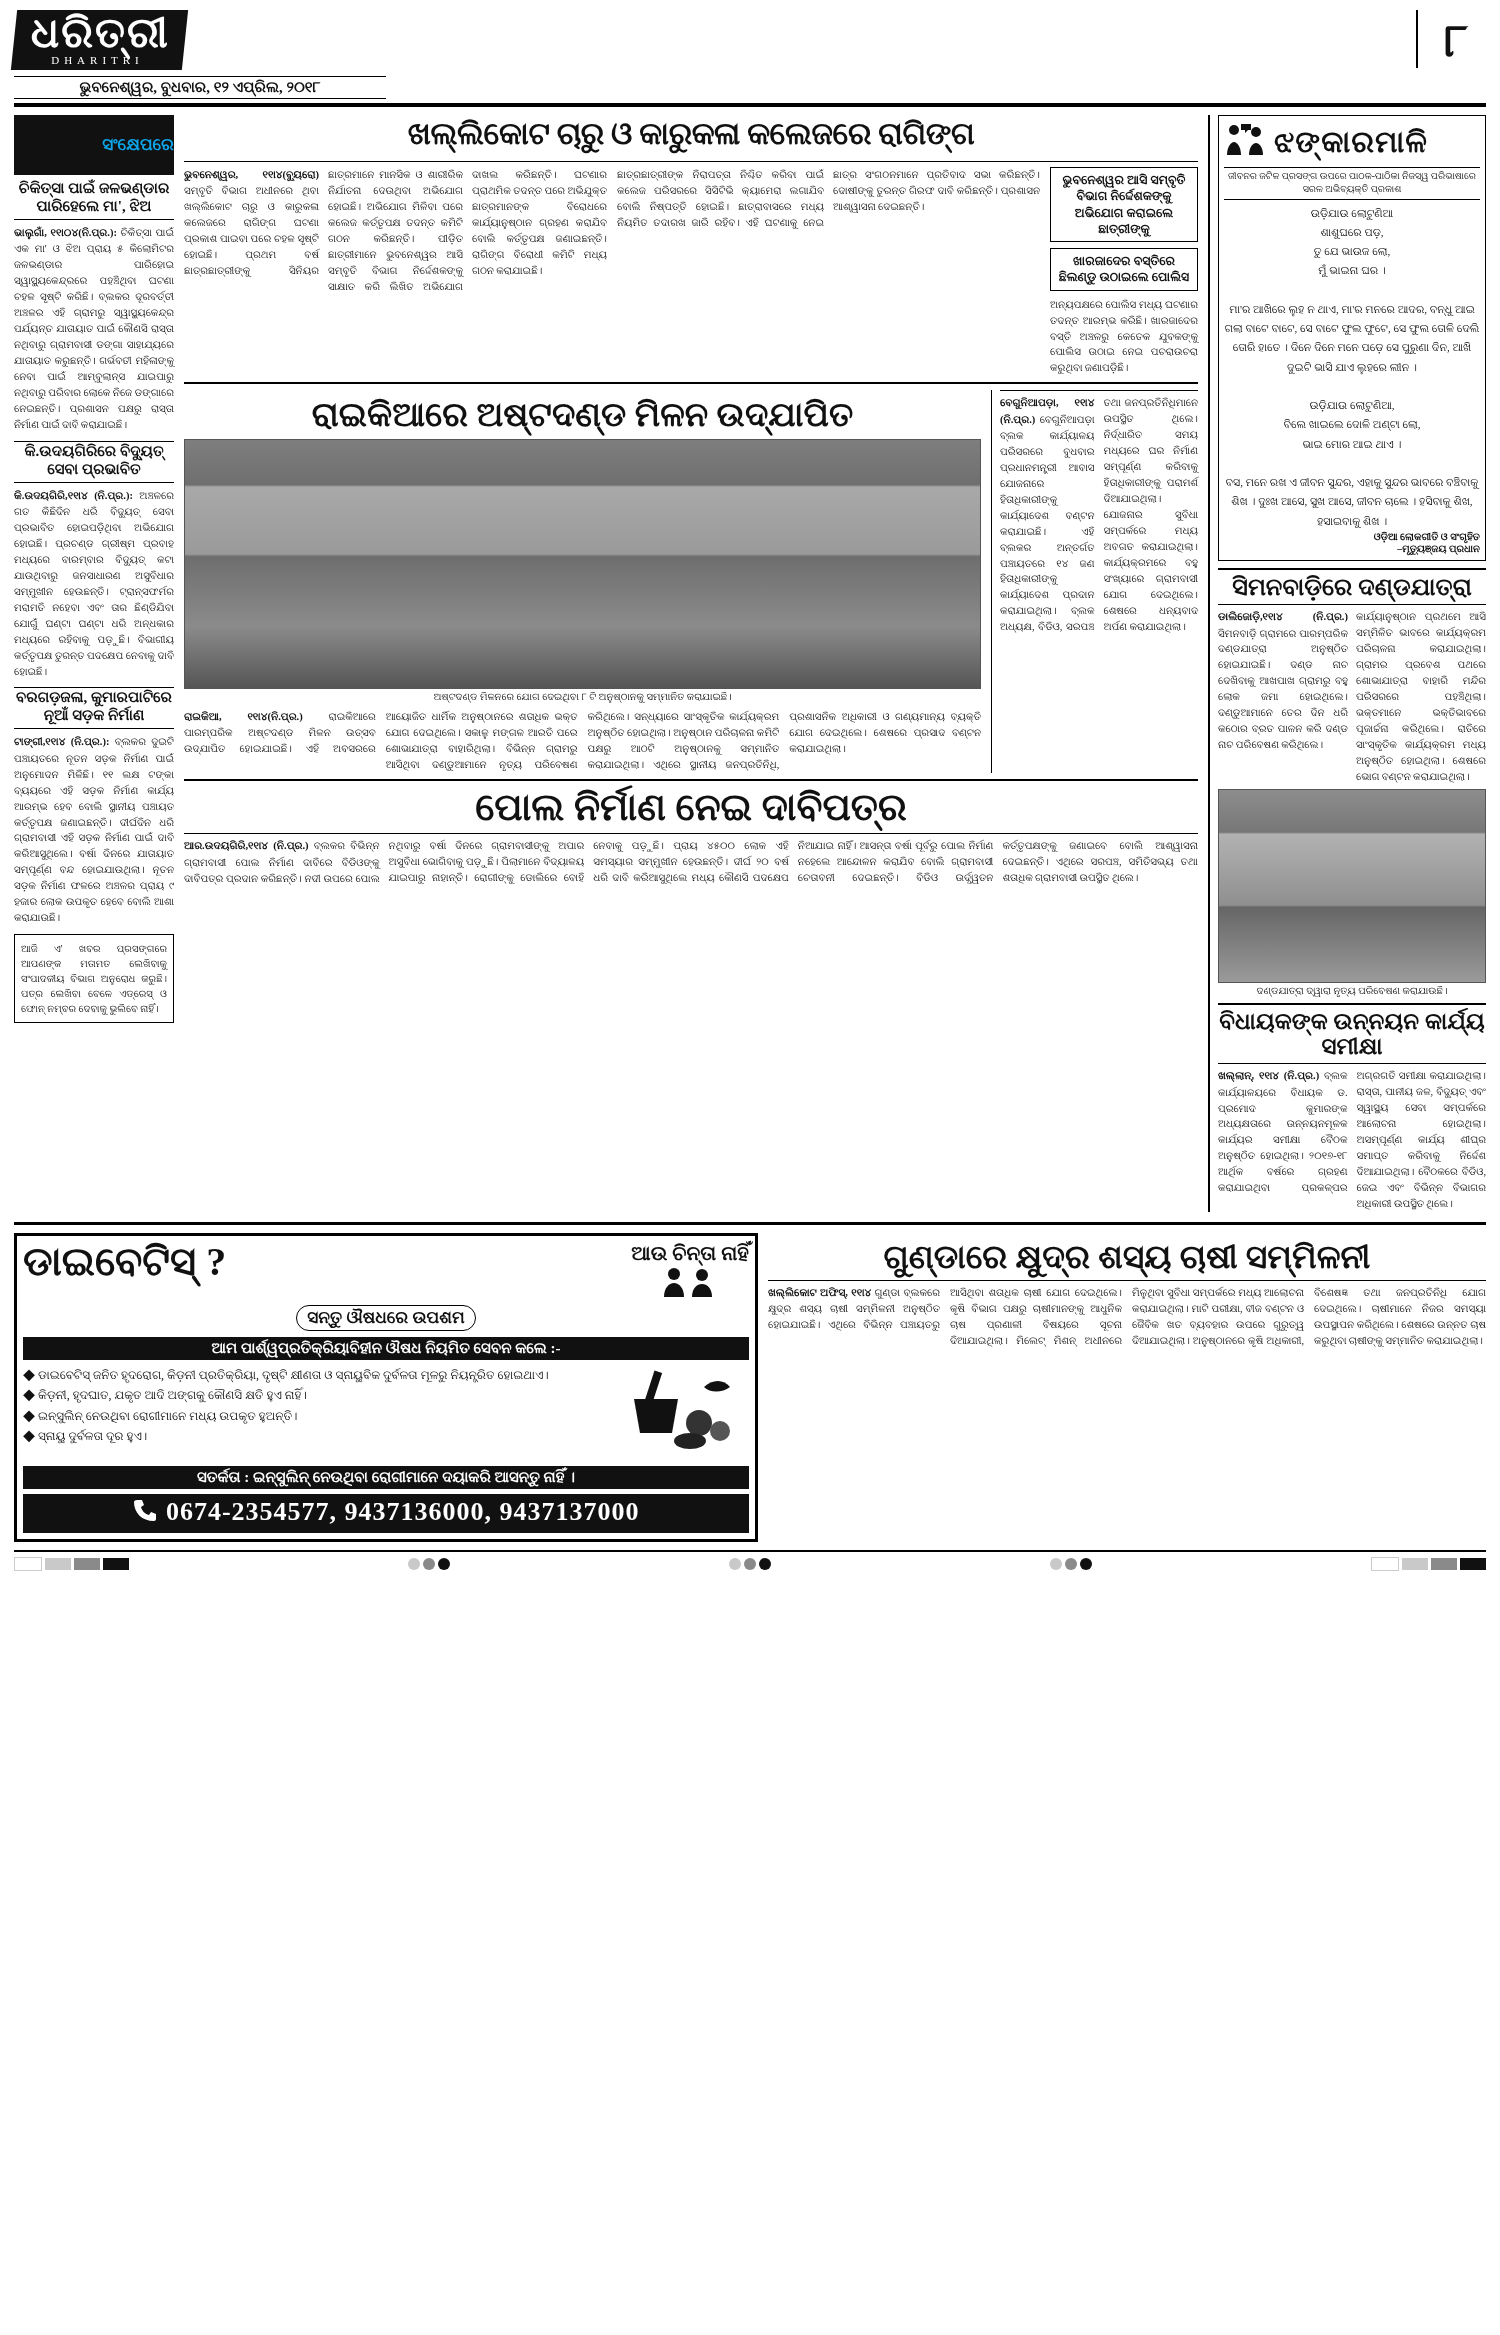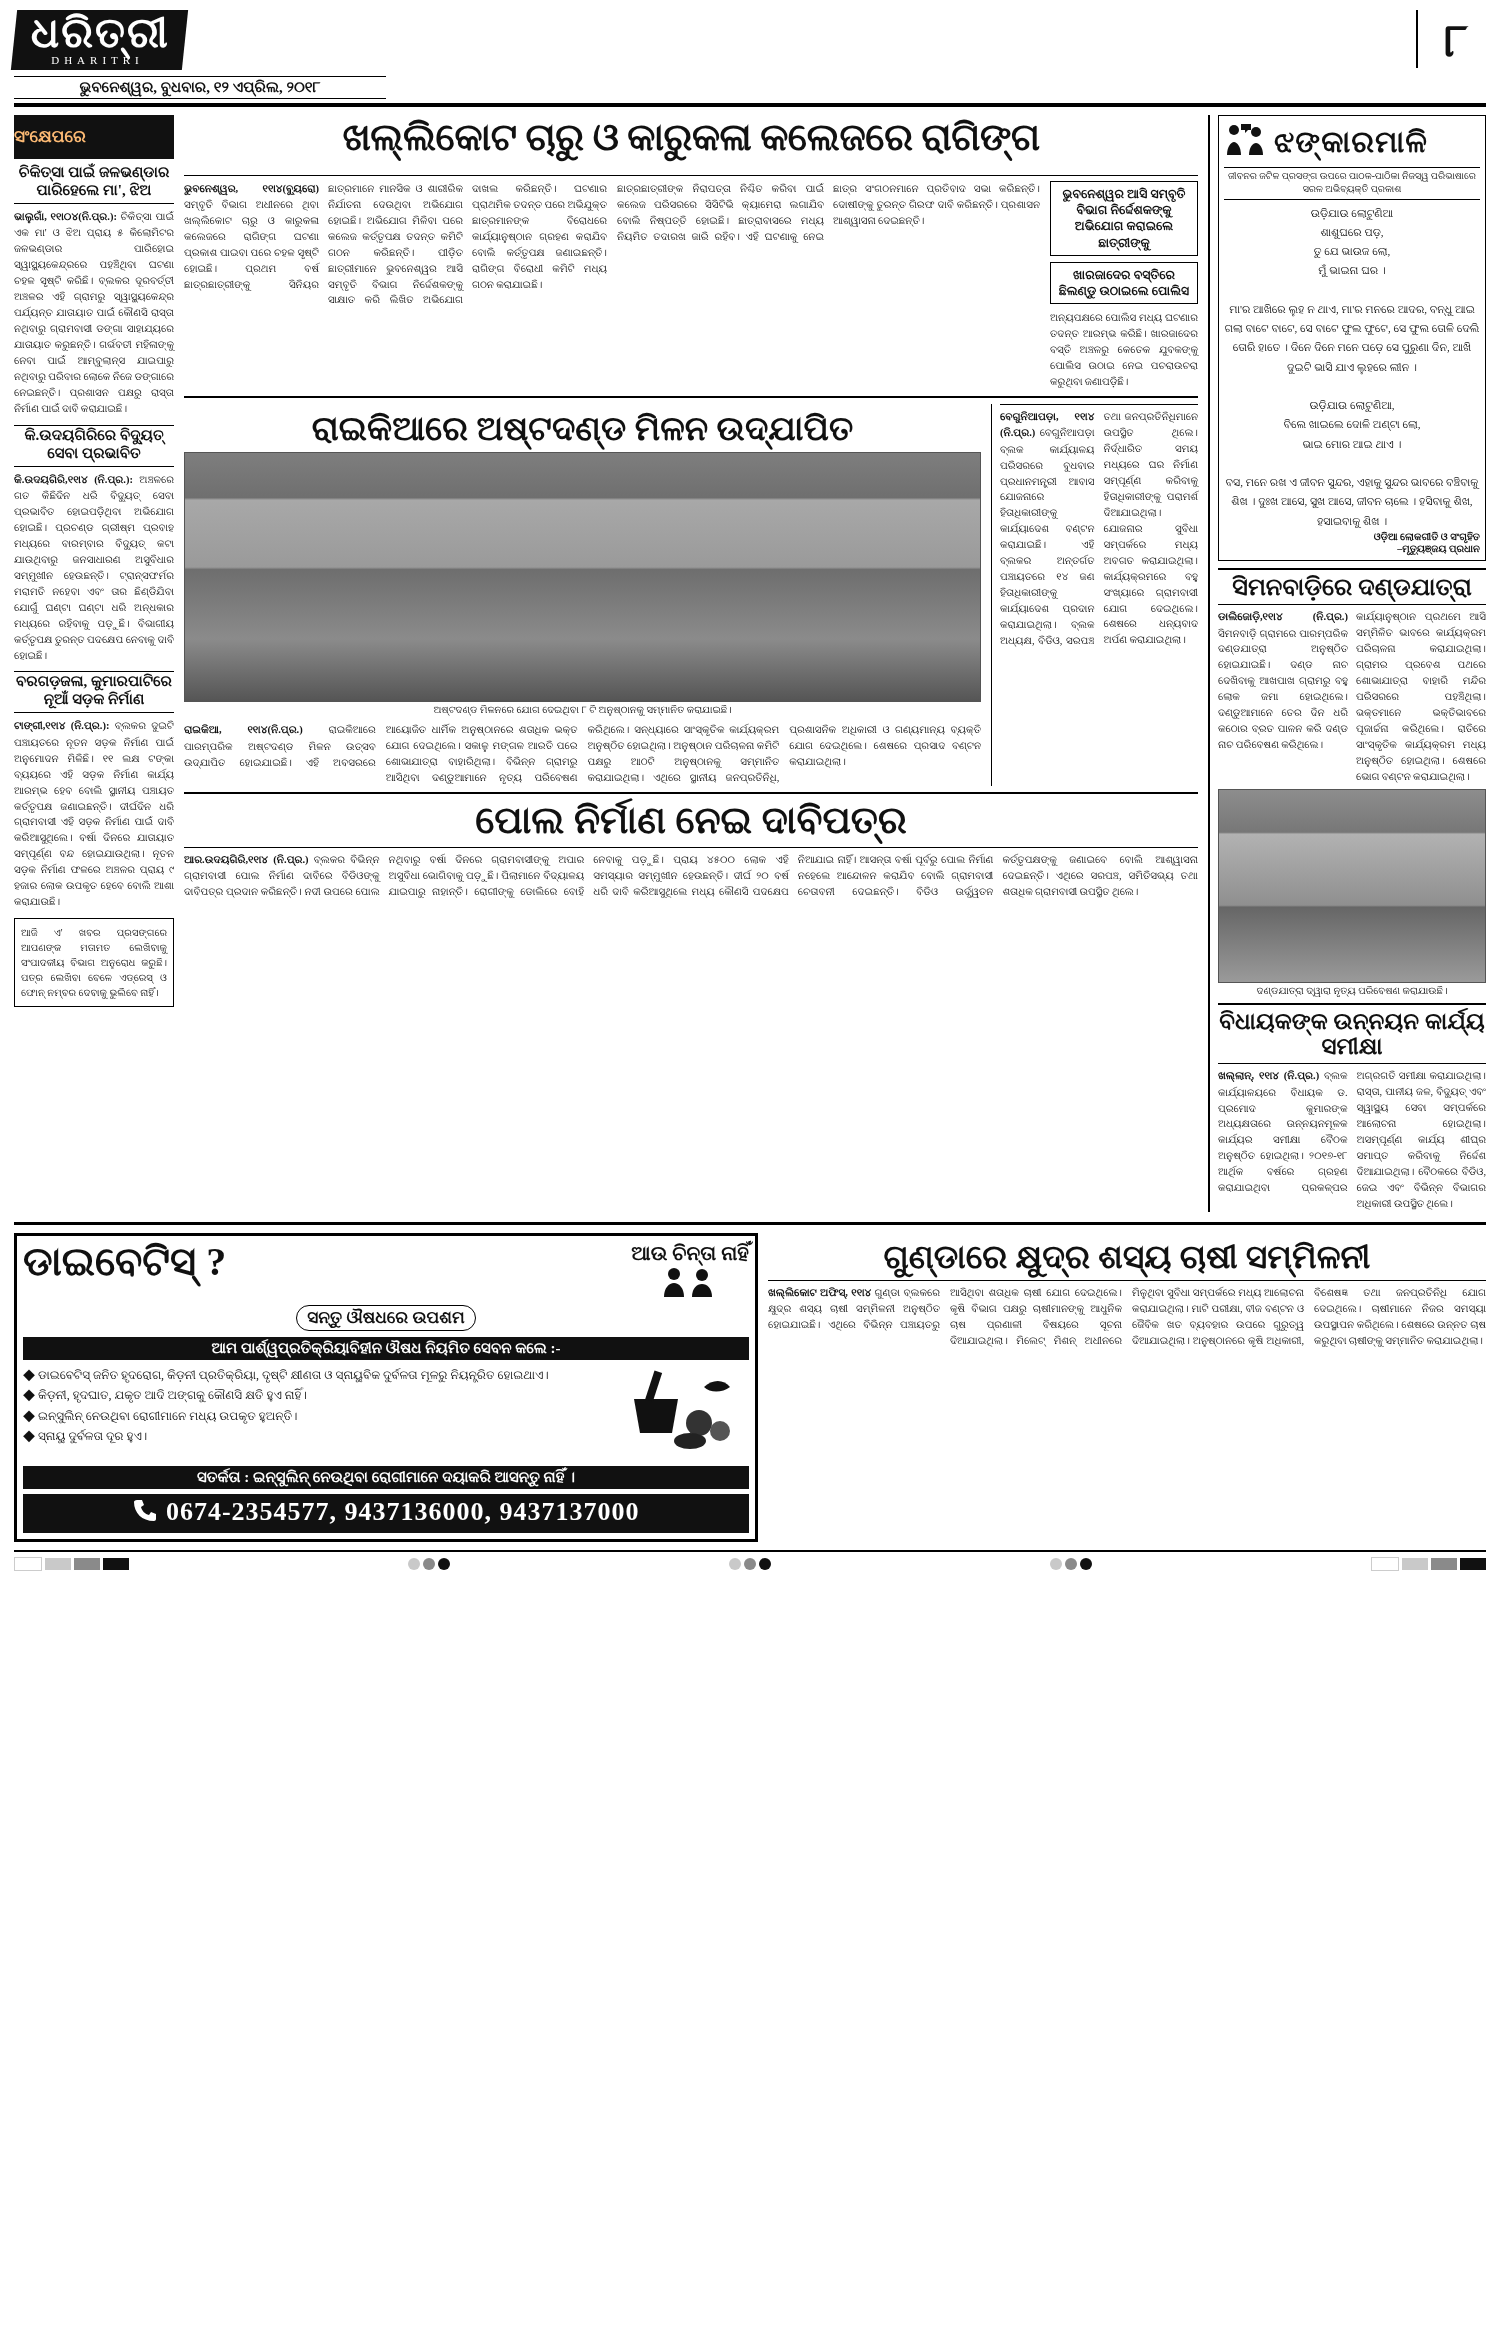--- a/index.html
+++ b/index.html
@@ -79,44 +79,44 @@
   .main{
     display:flex;
     gap:10px;
     margin-top:8px;
   }
   .col-left{width:160px;flex:none;}
   .col-center{flex:1;}
   .col-right{width:268px;flex:none;border-left:2px solid #000;padding-left:8px;}
   
   .tag{
-    background:#111;color:#fdba74;font-weight:bold;font-size:17px;
-    text-align:left;padding:12px 0;margin-bottom:4px;
+    background:#111;color:#0ea5e9;font-weight:bold;font-size:17px;
+    text-align:right;padding:20px 0;margin-bottom:4px;
   }
   .left-head{
     font-size:15px;font-weight:bold;text-align:center;line-height:1.2;
     border-bottom:1px solid #000;padding-bottom:4px;margin-bottom:5px;
   }
   .left-block{margin-bottom:8px;}
   .boxed-note{
     border:1px solid #000;
     padding:6px;
     font-size:10px;
     line-height:1.5;
     text-align:justify;
     margin-top:8px;
   }
   
   .center-head{
-    font-size:38px;
+    font-size:31px;
     font-weight:bold;
     text-align:center;
     letter-spacing:-0.5px;
     line-height:1.1;
-    margin:2px 0 16px 0;
+    margin:2px 0 10px 0;
   }
   .center-head-2{
     font-size:26px;
     font-weight:bold;
     text-align:center;
     line-height:1.1;
     margin:6px 0 5px 0;
   }
   .center-head-3{
     font-size:34px;

